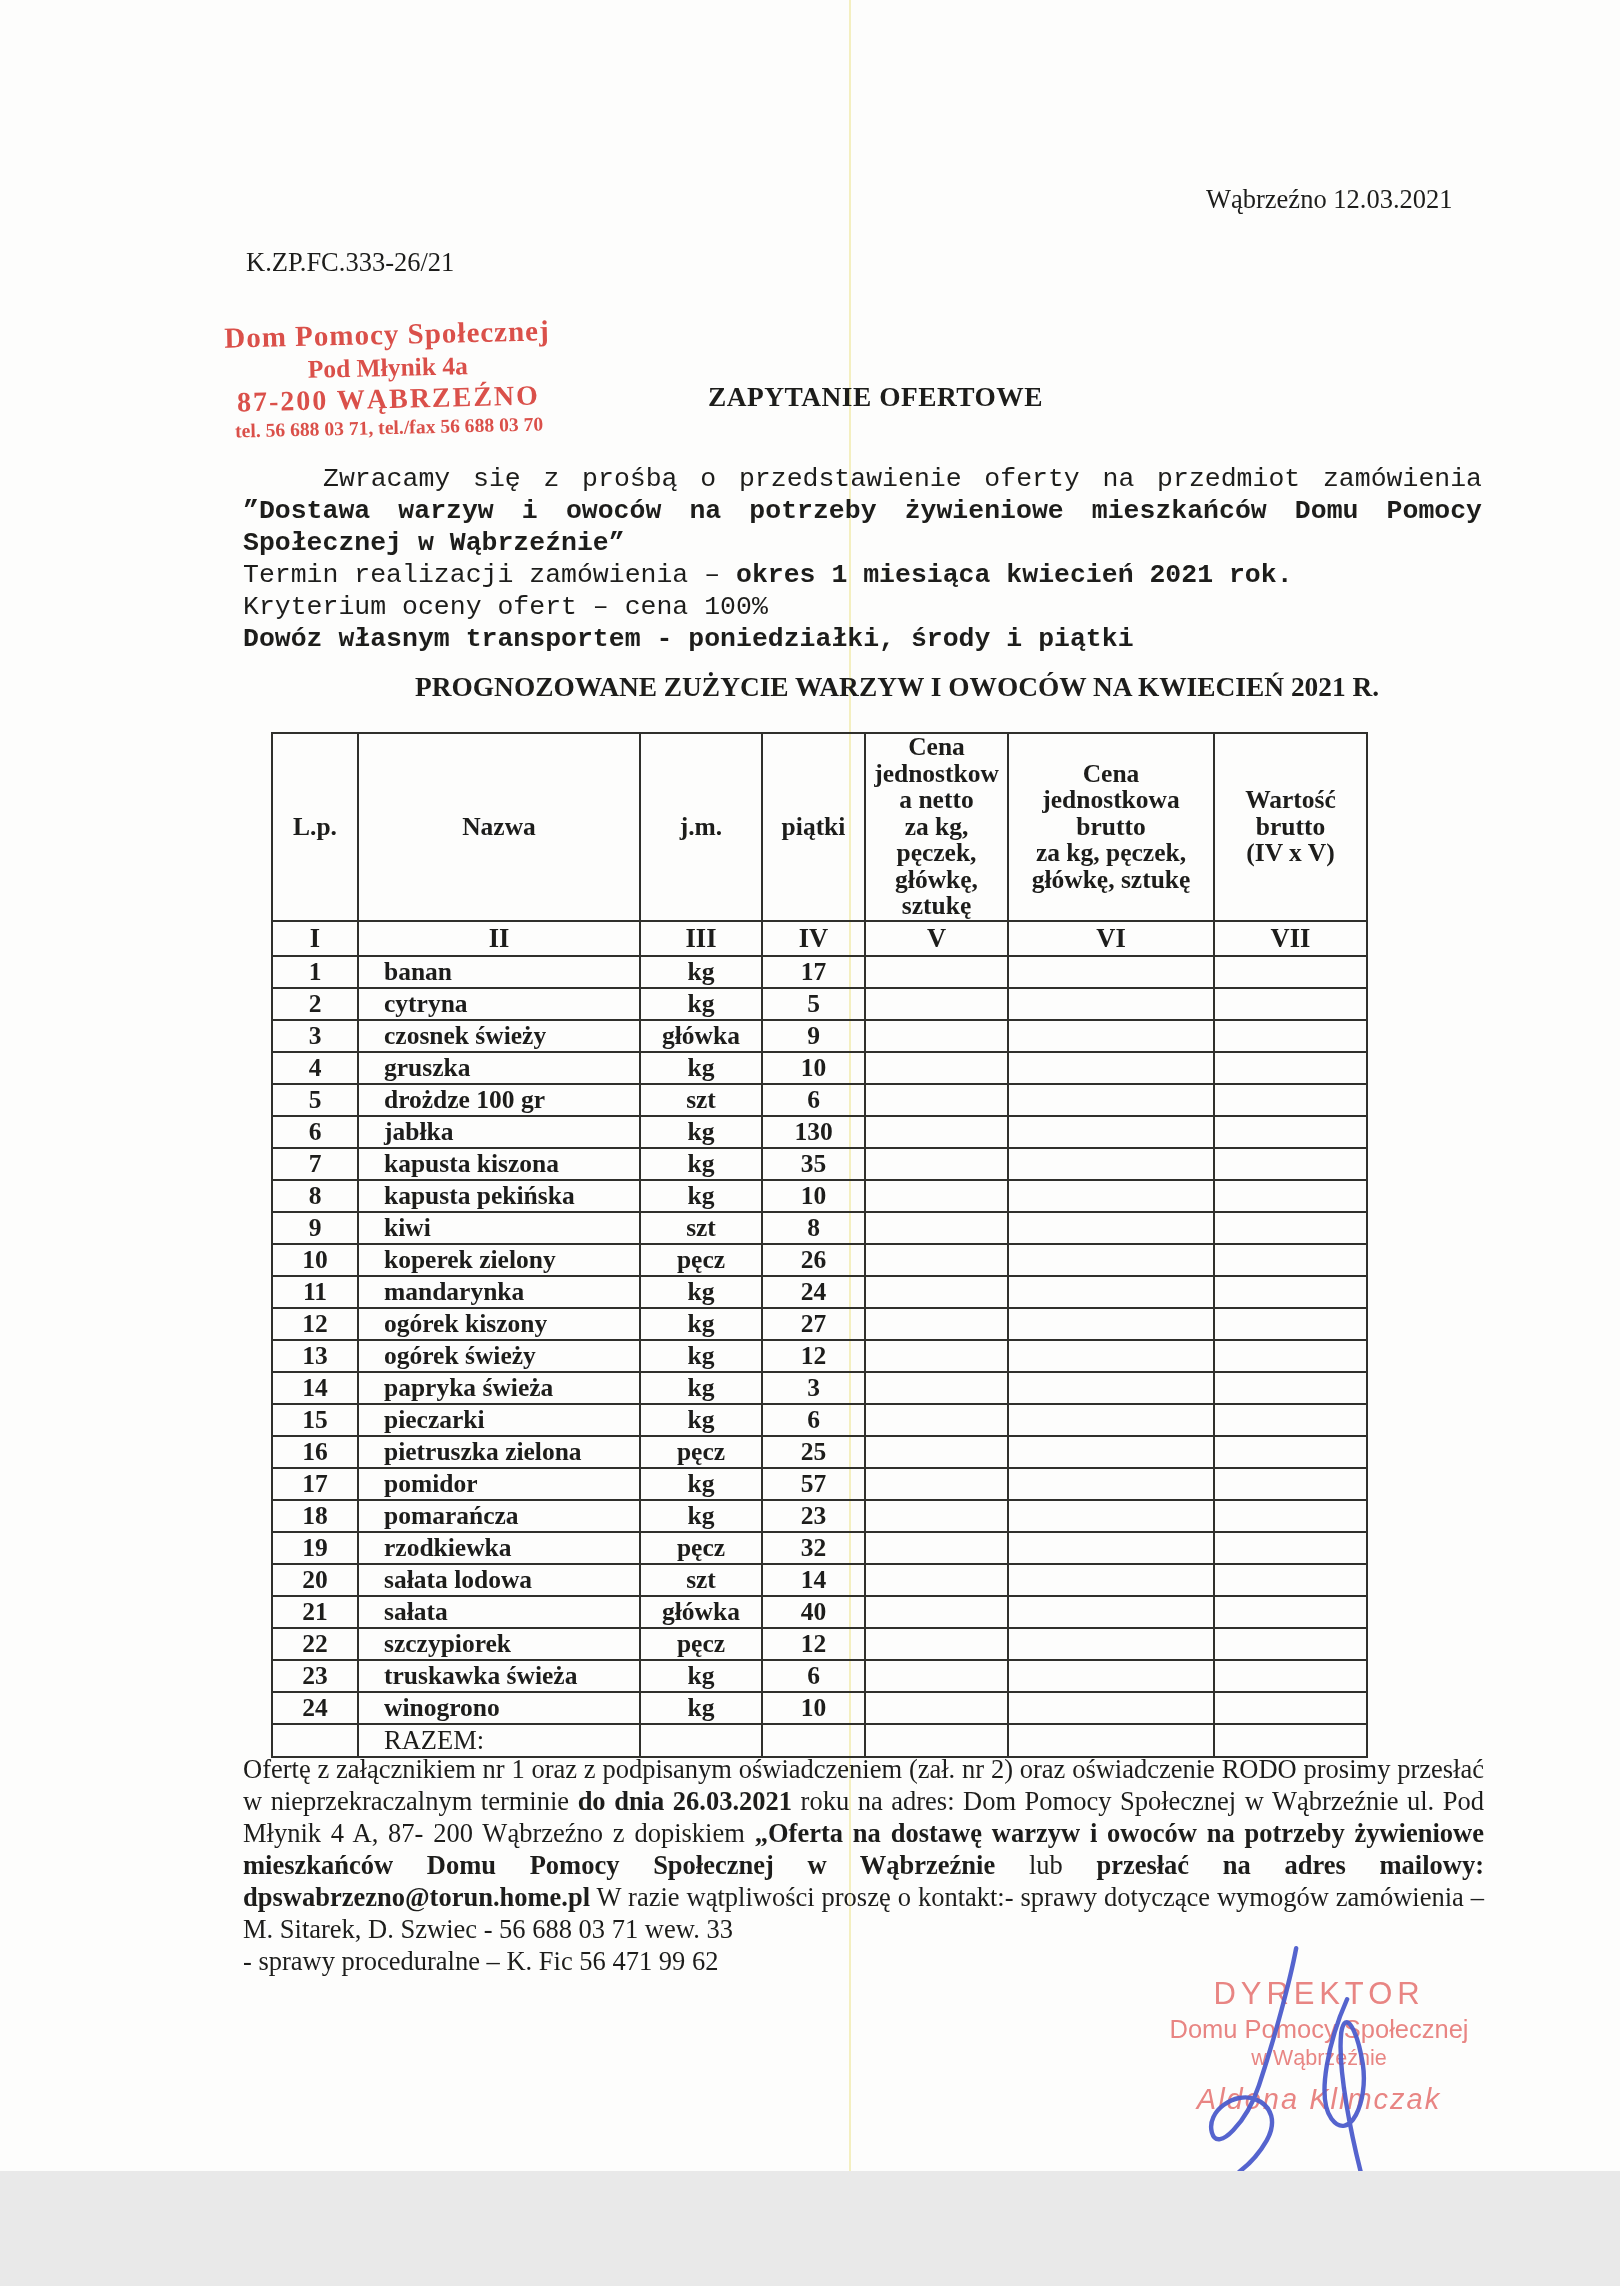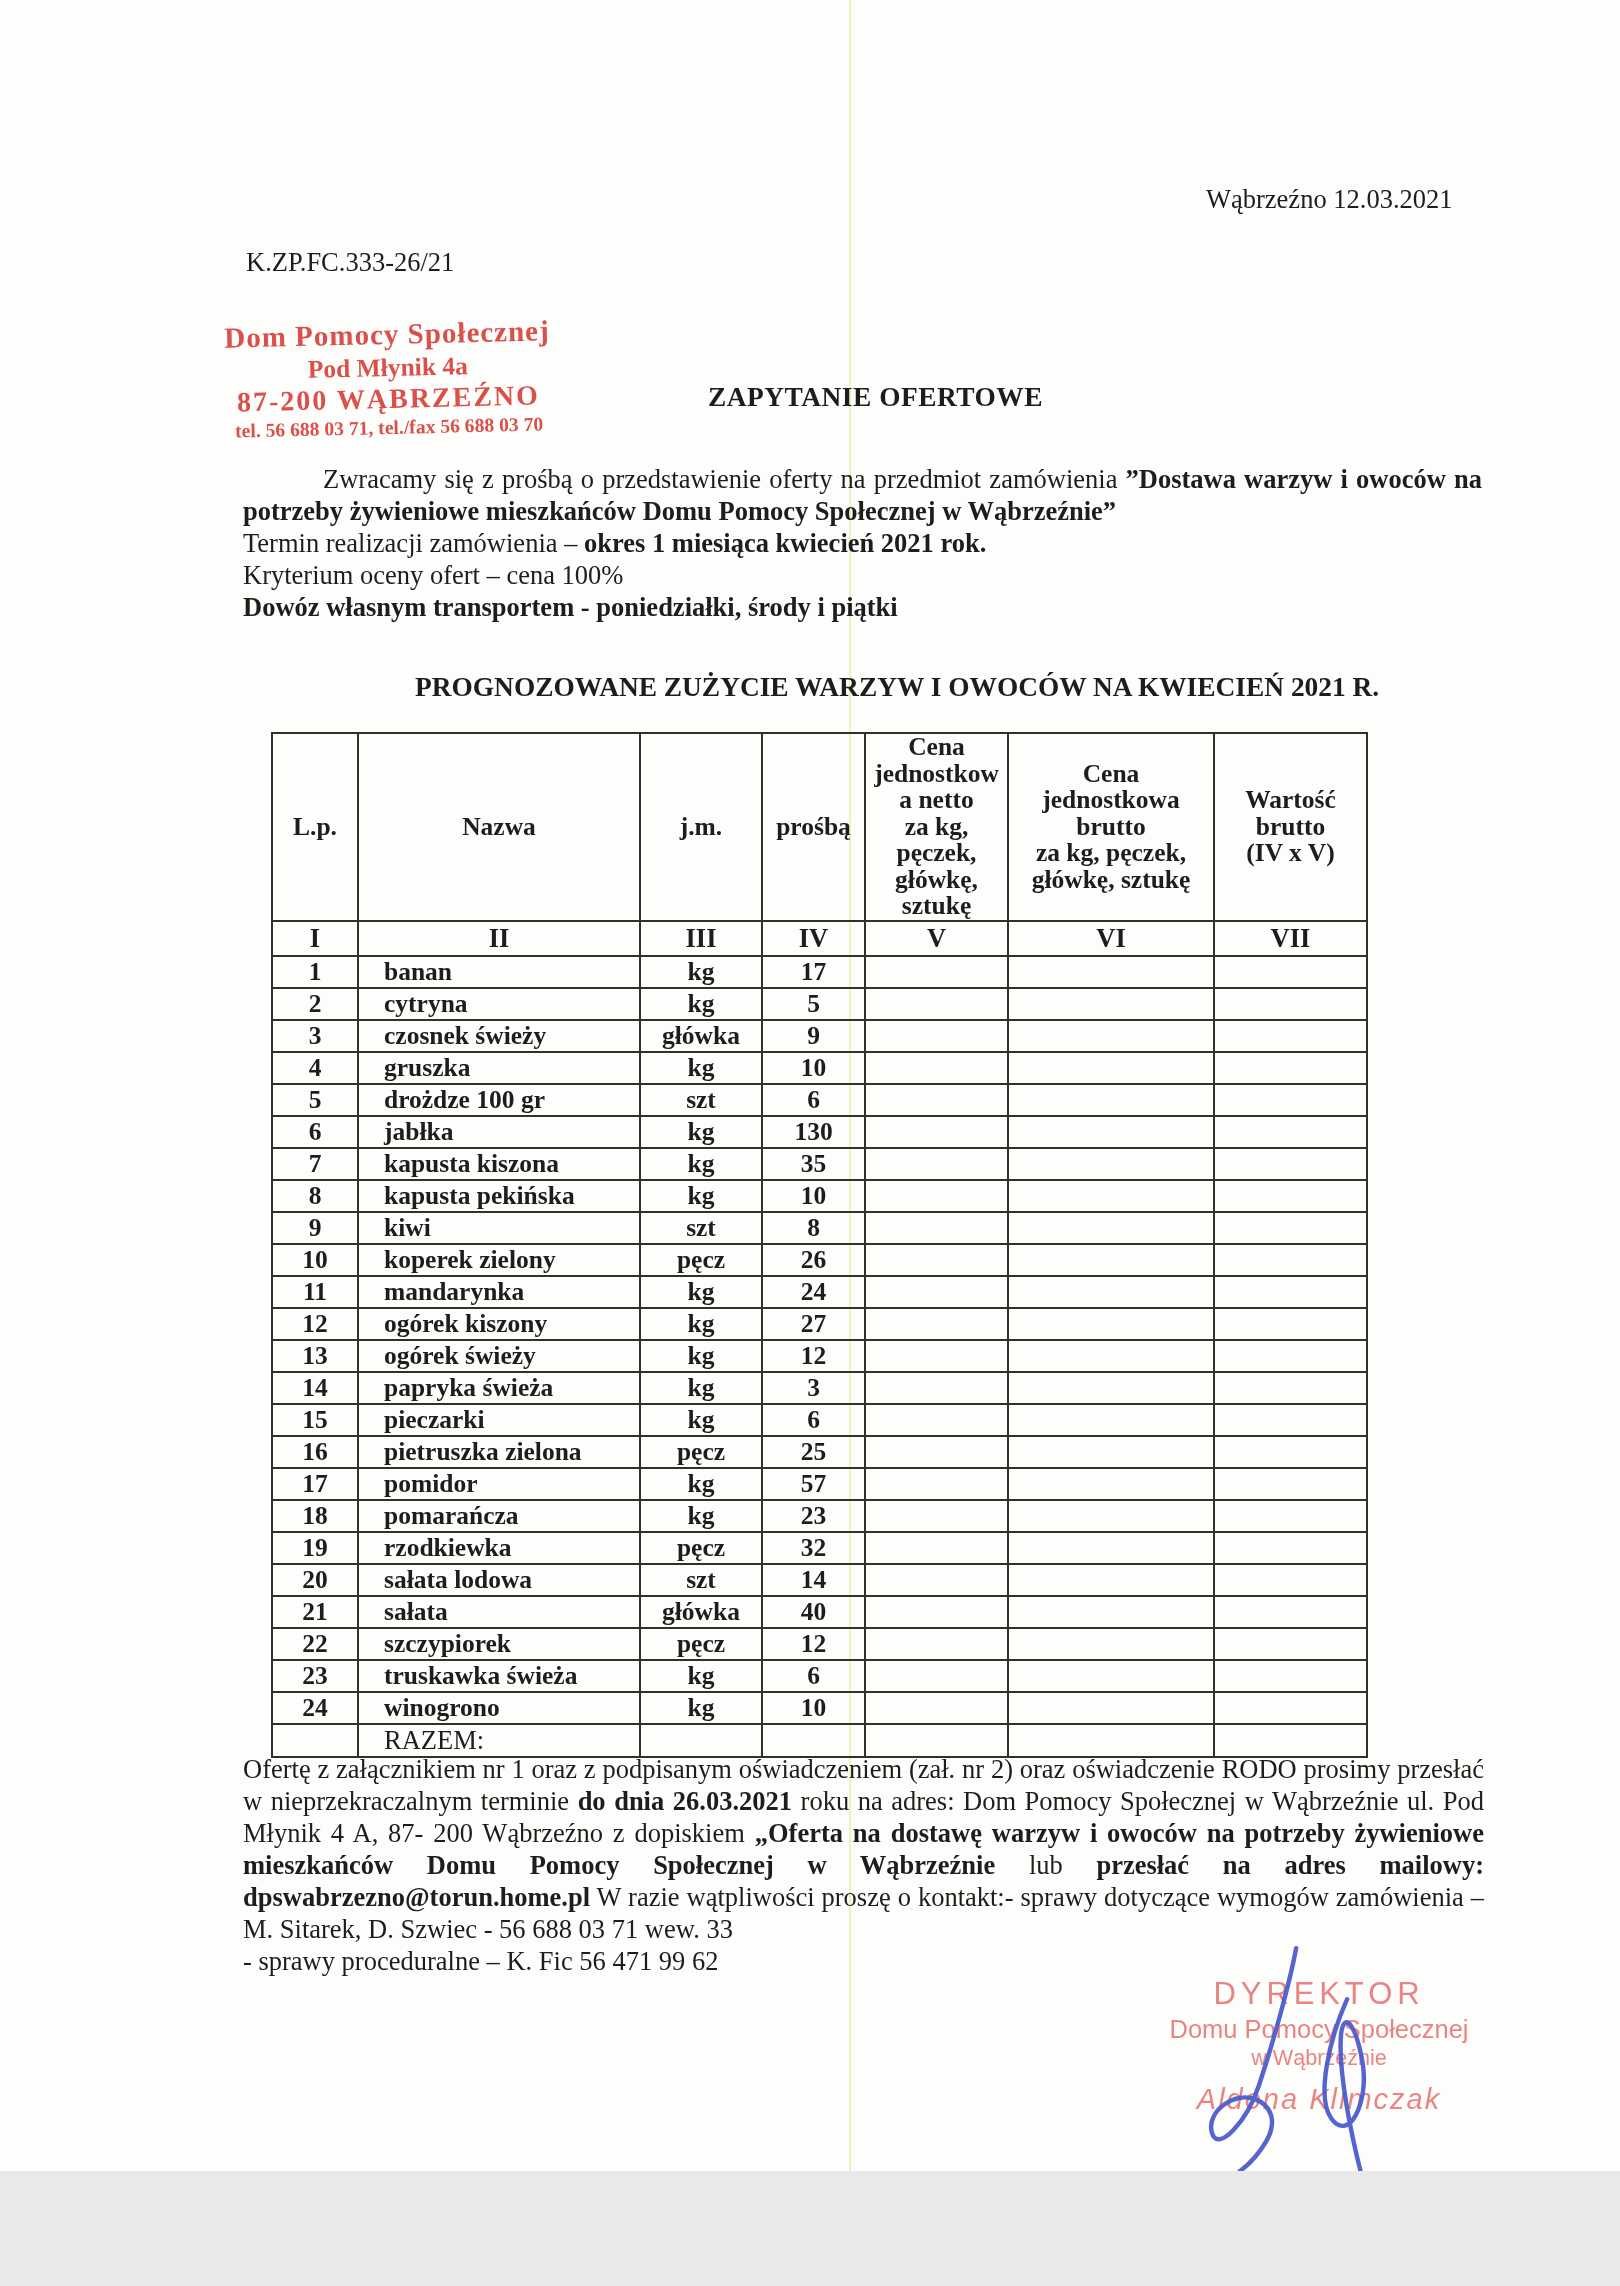--- a/index.html
+++ b/index.html
@@ -22,21 +22,21 @@
   .date{position:absolute;top:184px;left:1206px;font-size:26.5px;}
   .ref{position:absolute;top:247px;left:246px;font-size:26.5px;}
   .stamp{position:absolute;left:192px;top:318px;width:392px;text-align:center;
     color:var(--stamp-red);transform:rotate(-1.3deg);font-weight:bold;opacity:.92;}
   .stamp .s1{font-size:29px;letter-spacing:1px;white-space:nowrap;}
   .stamp .s2{font-size:25.5px;margin-top:2px;}
   .stamp .s3{font-size:28px;letter-spacing:2px;white-space:nowrap;}
   .stamp .s4{font-size:19.6px;white-space:nowrap;margin-top:2px;}
   .doc-title{position:absolute;left:708px;top:382px;font-size:27.4px;font-weight:bold;letter-spacing:0.5px;}
   .intro{position:absolute;left:243px;top:463px;width:1239px;font-size:26.5px;line-height:32px;}
-  .intro p{margin:0;}
+  .intro p{margin:0;font-family:Liberation Mono, monospace;}
   .intro p.jp{text-align:justify;text-indent:80px;}
   .bold{font-weight:bold;}
   .table-title{position:absolute;left:415px;top:672px;font-size:27.4px;font-weight:bold;white-space:nowrap;}
   table.ptable{position:absolute;left:271px;top:732px;border-collapse:collapse;
     table-layout:fixed;font-weight:bold;}
   table.ptable th,table.ptable td{border:2px solid var(--border-ink);overflow:hidden;}
   thead tr.main th{height:184px;font-size:25.5px;line-height:26.5px;vertical-align:middle;
     text-align:center;padding:0 2px;border-bottom-width:2.9px;}
   thead tr.main th.pre{white-space:pre-line;}
   tr.roman th{height:27.4px;font-size:26.5px;text-align:center;}
@@ -94,21 +94,21 @@
       <col style="width:103px">
         <col style="width:143px">
         <col style="width:206px">
         <col style="width:153px">
     </colgroup>
     <thead>
       <tr class="main">
         <th>L.p.</th>
         <th>Nazwa</th>
         <th>j.m.</th>
-        <th>prośbą</th>
+        <th>piątki</th>
         <th class="pre">Cena
 jednostkow
 a netto
 za kg,
 pęczek,
 główkę,
 sztukę</th>
         <th class="pre">Cena
 jednostkowa
 brutto

